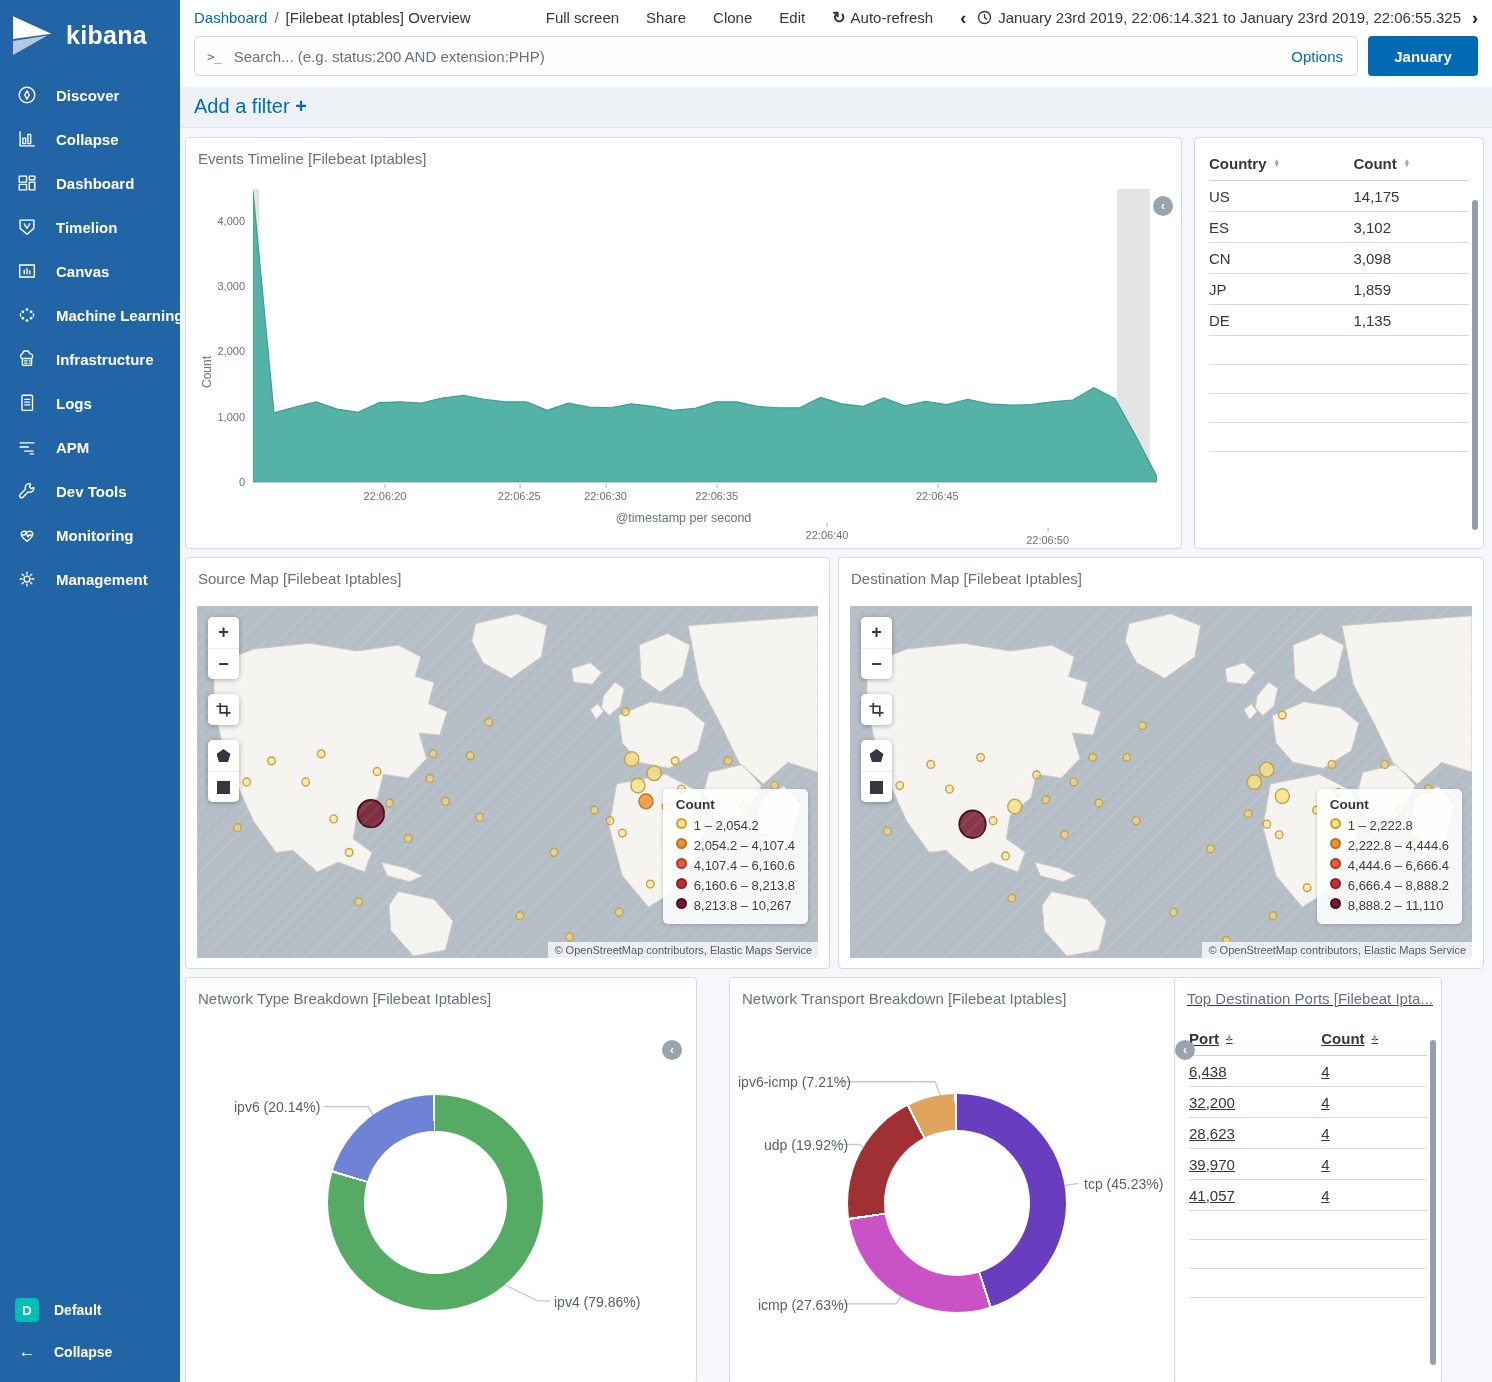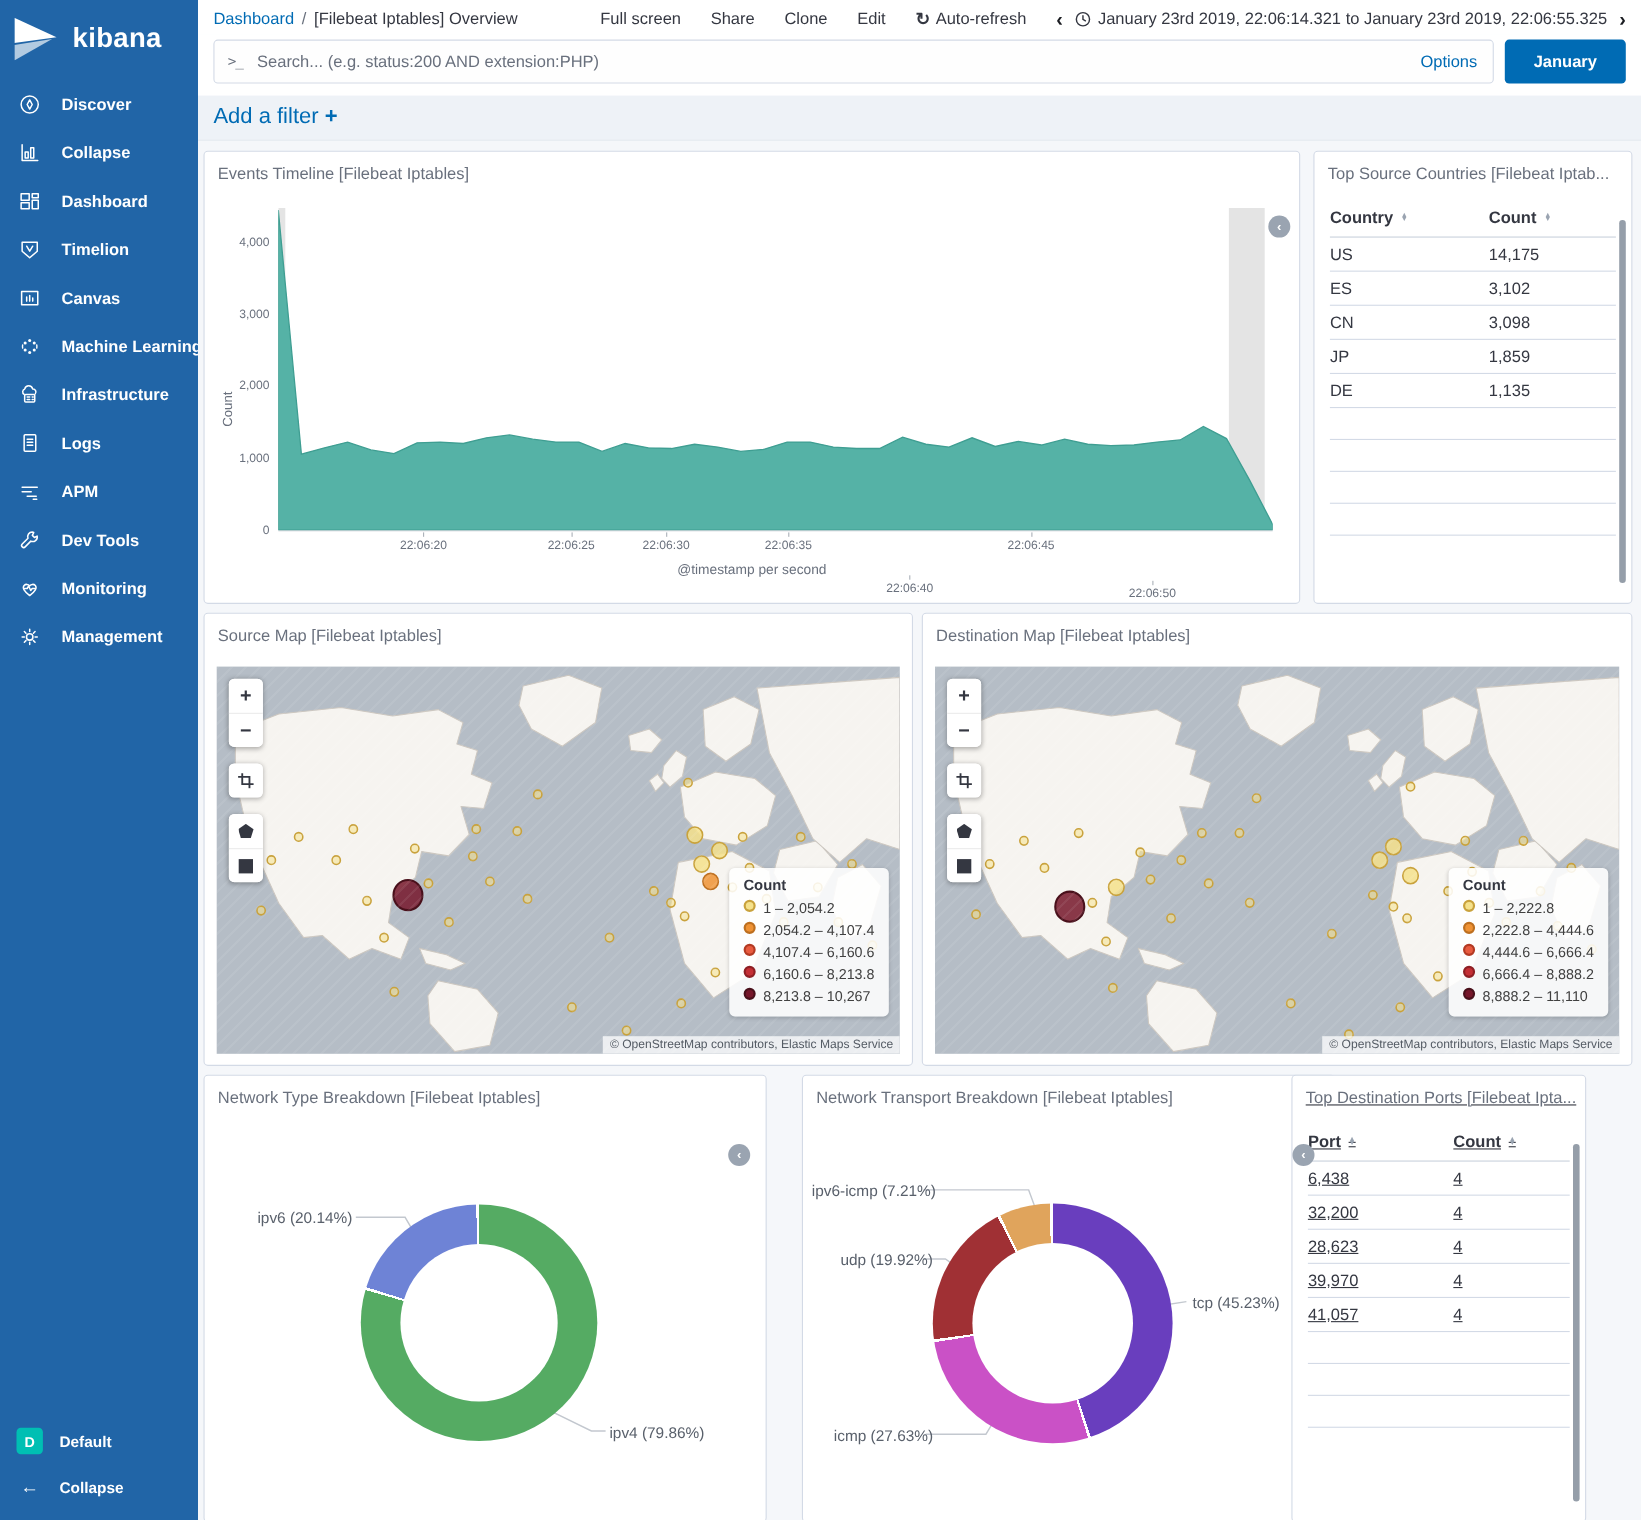--- a/index.html
+++ b/index.html
@@ -328,21 +328,20 @@
             <span class="xtick" style="left: 39%;">22:06:30</span>
             <span class="xtick" style="left: 51.3%;">22:06:35</span>
             <span class="xtick" style="left: 63.5%; margin-top: 39px;">22:06:40</span>
             <span class="xtick" style="left: 75.7%;">22:06:45</span>
             <span class="xtick" style="left: 87.9%; margin-top: 44px;">22:06:50</span>
           </div>
         <div class="tl-xlab">@timestamp per second</div>
       </section>
 
       <section class="panel p2">
-        <h3 class="ptitle">Top Source Countries [Filebeat Iptab...</h3>
         <div class="ttable">
             <div class="trow thead">
               <div class="tcell">
                 <span>Country</span>
                 <div class="sort-icon">
                   <span>▲</span>
                   <span>▼</span>
                 </div>
               </div>
               <div class="tcell">

